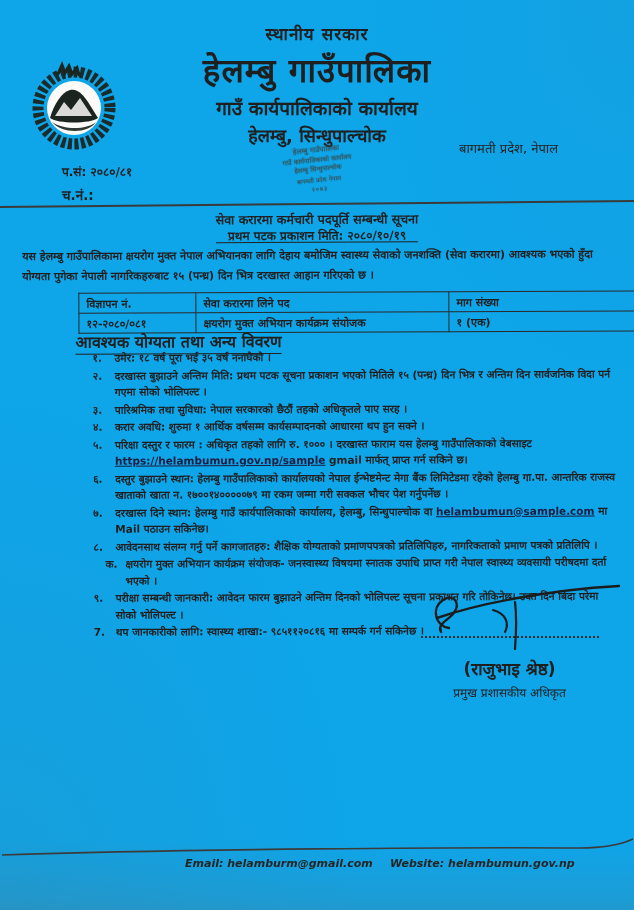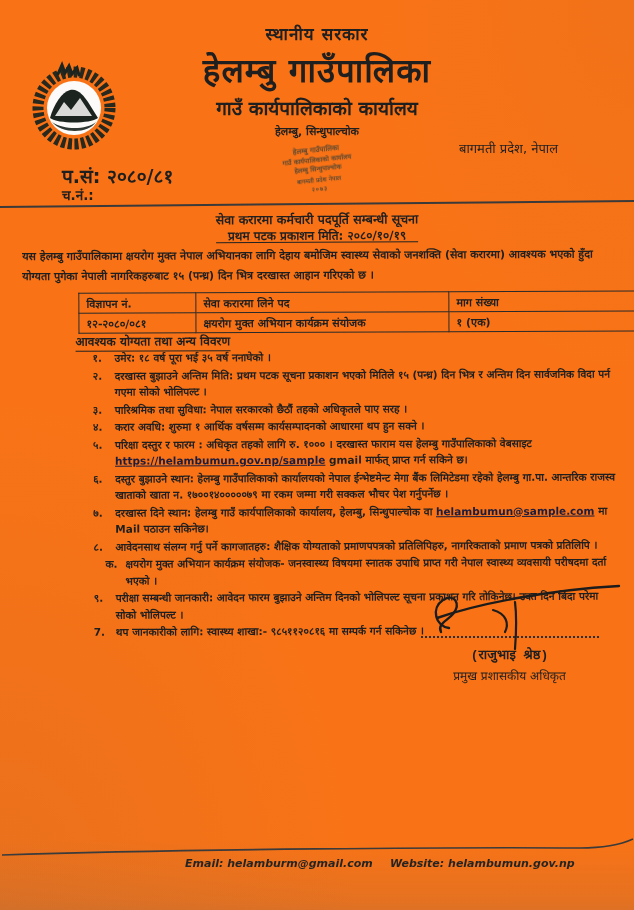--- a/index.html
+++ b/index.html
@@ -1,20 +1,20 @@
 <!DOCTYPE html>
 <html><head>
 <meta charset="utf-8">
 <style>
   html,body{margin:0;padding:0;background:#ffffff;}
   .page{
     position:relative;
     width:634px;height:910px;
     margin:0;
-    background:#f97316;
+    background:#0ea5e9;
     font-family:"DejaVu Sans",sans-serif;
     color:#1f1f1f;
     overflow:hidden;
   }
   .page::after{ 
     content:"";position:absolute;left:0;right:0;bottom:0;height:70px;
     background:linear-gradient(180deg,rgba(110,104,96,0) 0%,rgba(110,104,96,.14) 85%,rgba(110,104,96,.20) 100%);
     pointer-events:none;
   }
   .page::before{ 
@@ -22,24 +22,24 @@
     background:radial-gradient(ellipse at 0% 100%,rgba(100,95,88,.10),rgba(0,0,0,0) 40%),
                radial-gradient(ellipse at 100% 0%,rgba(100,95,88,.05),rgba(0,0,0,0) 30%);
     pointer-events:none;
   }
 
   
   .hdr-center{position:absolute;left:0;right:0;top:22px;text-align:center;}
   .h-local{font-size:17px;font-weight:700;letter-spacing:1px;}
   .h-muni{font-size:33px;font-weight:800;margin-top:2px;letter-spacing:1px;}
   .h-office{font-size:19px;font-weight:600;margin-top:3px;}
-  .h-addr{font-size:11px;font-weight:700;margin-top:2px;}
+  .h-addr{font-size:18px;font-weight:700;margin-top:2px;}
   .emblem{position:absolute;left:28px;top:60px;width:94px;height:100px;}
   .province{position:absolute;right:76px;top:139px;font-size:13px;font-weight:400;}
-  .refno{position:absolute;left:62px;top:163px;font-size:19px;font-weight:700;}
+  .refno{position:absolute;left:62px;top:163px;font-size:12px;font-weight:700;}
   .chno{position:absolute;left:62px;top:186px;font-size:13.5px;font-weight:700;}
   .stamp{
     position:absolute;left:248px;top:146px;width:140px;
     transform:rotate(-6deg);
     text-align:center;color:#3c4038;opacity:.82;filter:blur(.4px);
     line-height:9.5px;font-weight:700;
   }
   .stamp .s1{font-size:7px;}
   .stamp .s2{font-size:6.5px;}
   .stamp .s3{font-size:6.5px;}
@@ -58,35 +58,35 @@
     position:absolute;left:78px;top:293px;width:522px;
     border-collapse:collapse;table-layout:fixed;
   }
   table.vac td{
     border:1.6px solid #2a2a2a;font-size:11px;font-weight:700;
     padding:1px 7px;height:17px;vertical-align:middle;text-align:left;
   }
   .c1{width:102px;margin-top:40px;}.c2{width:238px;}.c3{width:182px;}
 
   .q-head-wrap{position:absolute;left:75px;top:331px;}
-  .q-head{display:inline-block;font-size:12px;font-weight:700;border-bottom:1.4px solid #222;padding-bottom:1px;}
+  .q-head{display:inline-block;font-size:16px;font-weight:700;border-bottom:1.4px solid #222;padding-bottom:1px;}
 
   .qlist{position:absolute;left:92px;top:350px;right:18px;}
   .li{display:flex;font-size:10.5px;font-weight:600;line-height:16.5px;margin-bottom:1px;}
   .li .num{flex:0 0 22px;}
   .li .txt{flex:1;}
   .li.sub{margin-left:12px;}
   .li.sub .num{flex:0 0 20px;}
   .link{text-decoration:underline;font-weight:700;color:#1c1c3f;}
 
   
   .sig-block{position:absolute;right:12px;top:580px;width:225px;text-align:center;}
   .sig-svg{display:block;margin:0 auto;}
   .sig-dots{width:178px;margin:-14px auto 0 auto;border-bottom:2px dotted #2e2e2e;}
-  .sig-name{font-size:13px;font-weight:700;margin-top:7px;font-family:Liberation Mono, monospace;}
+  .sig-name{font-size:17px;font-weight:700;margin-top:19px;}
   .sig-title{font-size:12px;font-weight:400;margin-top:4px;}
 
   
   .footer-rule{position:absolute;left:0;top:838px;width:634px;height:24px;}
   .f-email{position:absolute;left:185px;top:857px;font-size:11px;font-weight:700;font-style:italic;}
   .f-web{position:absolute;left:390px;top:857px;font-size:11px;font-weight:700;font-style:italic;}
 </style>
 </head>
 <body>
 

